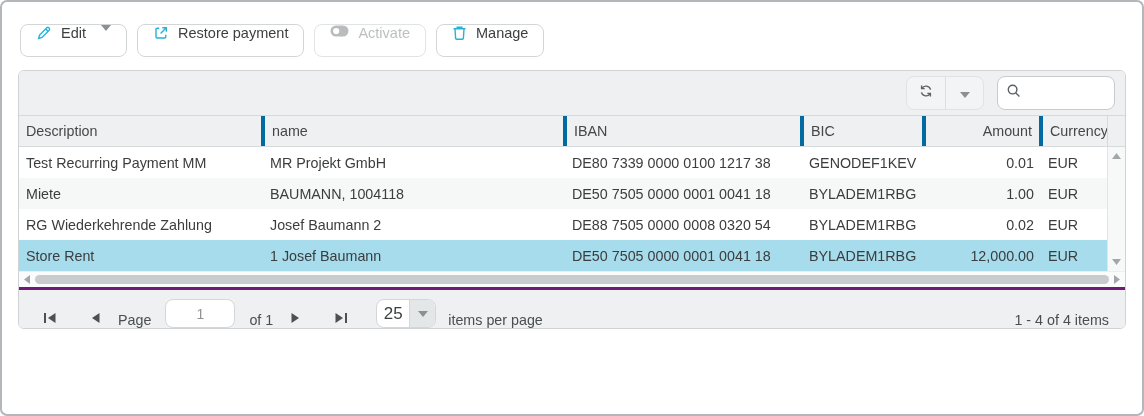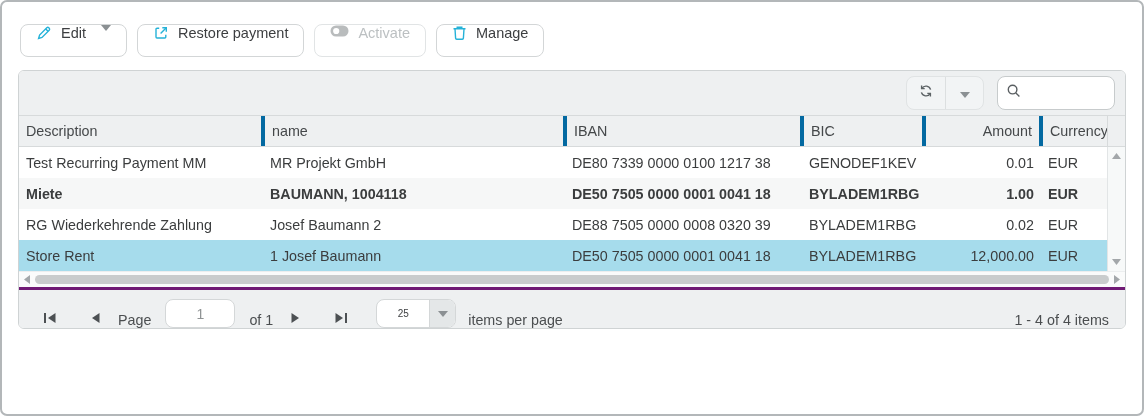--- a/index.html
+++ b/index.html
@@ -96,21 +96,21 @@
   th:last-child { border-right: none; }
   .header-spacer { width: 20px; border-left: 1px solid #d7dadb; }
 
   .grid-body { display: flex; }
   td {
     height: 31px; padding: 0 7px;
     font-size: 14.3px; color: #3b3d3e;
     white-space: nowrap; overflow: hidden;
   }
   td.num { text-align: right; }
-  tr.alt { background: #f6f7f7; font-weight: bold; }
+  tr.alt { background: #f6f7f7; }
   tr.selected { background: #a6dcec; }
 
   .vscroll {
     width: 20px; background: #f7f9f9; border-left: 1px solid #e2e5e6;
     display: flex; flex-direction: column; align-items: center;
     justify-content: space-between; padding: 6px 0;
   }
   .hscroll {
     height: 16px; background: #fafbfb; border-top: 1px solid #eceeef;
     display: flex; align-items: center; padding: 0 5px; gap: 5px;
@@ -130,21 +130,21 @@
   .page-input {
     width: 70px; height: 29px; text-align: center;
     border: 1px solid #d4d7d8; border-radius: 8px; background: #fff;
     font-family: "Liberation Sans", sans-serif; font-size: 14px; color: #8f9394;
     outline: none;
   }
   .pagesize {
     display: flex; height: 29px; border: 1px solid #d4d7d8; border-radius: 8px;
     overflow: hidden; margin: 0 12px 0 24px; cursor: pointer; background: #fff;
   }
-  .pagesize-val { width: 52px; display: flex; align-items: center; justify-content: center; font-size: 10px; color: #3c3e40; }
+  .pagesize-val { width: 32px; display: flex; align-items: center; justify-content: center; font-size: 17px; color: #3c3e40; }
   .pagesize-caret { width: 26px; background: #e4e7e8; display: flex; align-items: center; justify-content: center; border-left: 1px solid #d4d7d8; }
   .items-info { margin-left: auto; color: #4b4e50; }
 </style>
 </head>
 <body>
 
 <div class="dialog">
 
 
   <div class="toolbar">
@@ -277,21 +277,21 @@
           <td>Miete</td>
           <td>BAUMANN, 1004118</td>
           <td>DE50 7505 0000 0001 0041 18</td>
           <td>BYLADEM1RBG</td>
           <td class="num">1.00</td>
           <td>EUR</td>
         </tr>
         <tr>
           <td>RG Wiederkehrende Zahlung</td>
           <td>Josef Baumann 2</td>
-          <td>DE88 7505 0000 0008 0320 39</td>
+          <td>DE88 7505 0000 0008 0320 54</td>
           <td>BYLADEM1RBG</td>
           <td class="num">0.02</td>
           <td>EUR</td>
         </tr>
         <tr class="selected">
           <td>Store Rent</td>
           <td>1 Josef Baumann</td>
           <td>DE50 7505 0000 0001 0041 18</td>
           <td>BYLADEM1RBG</td>
           <td class="num">12,000.00</td>

